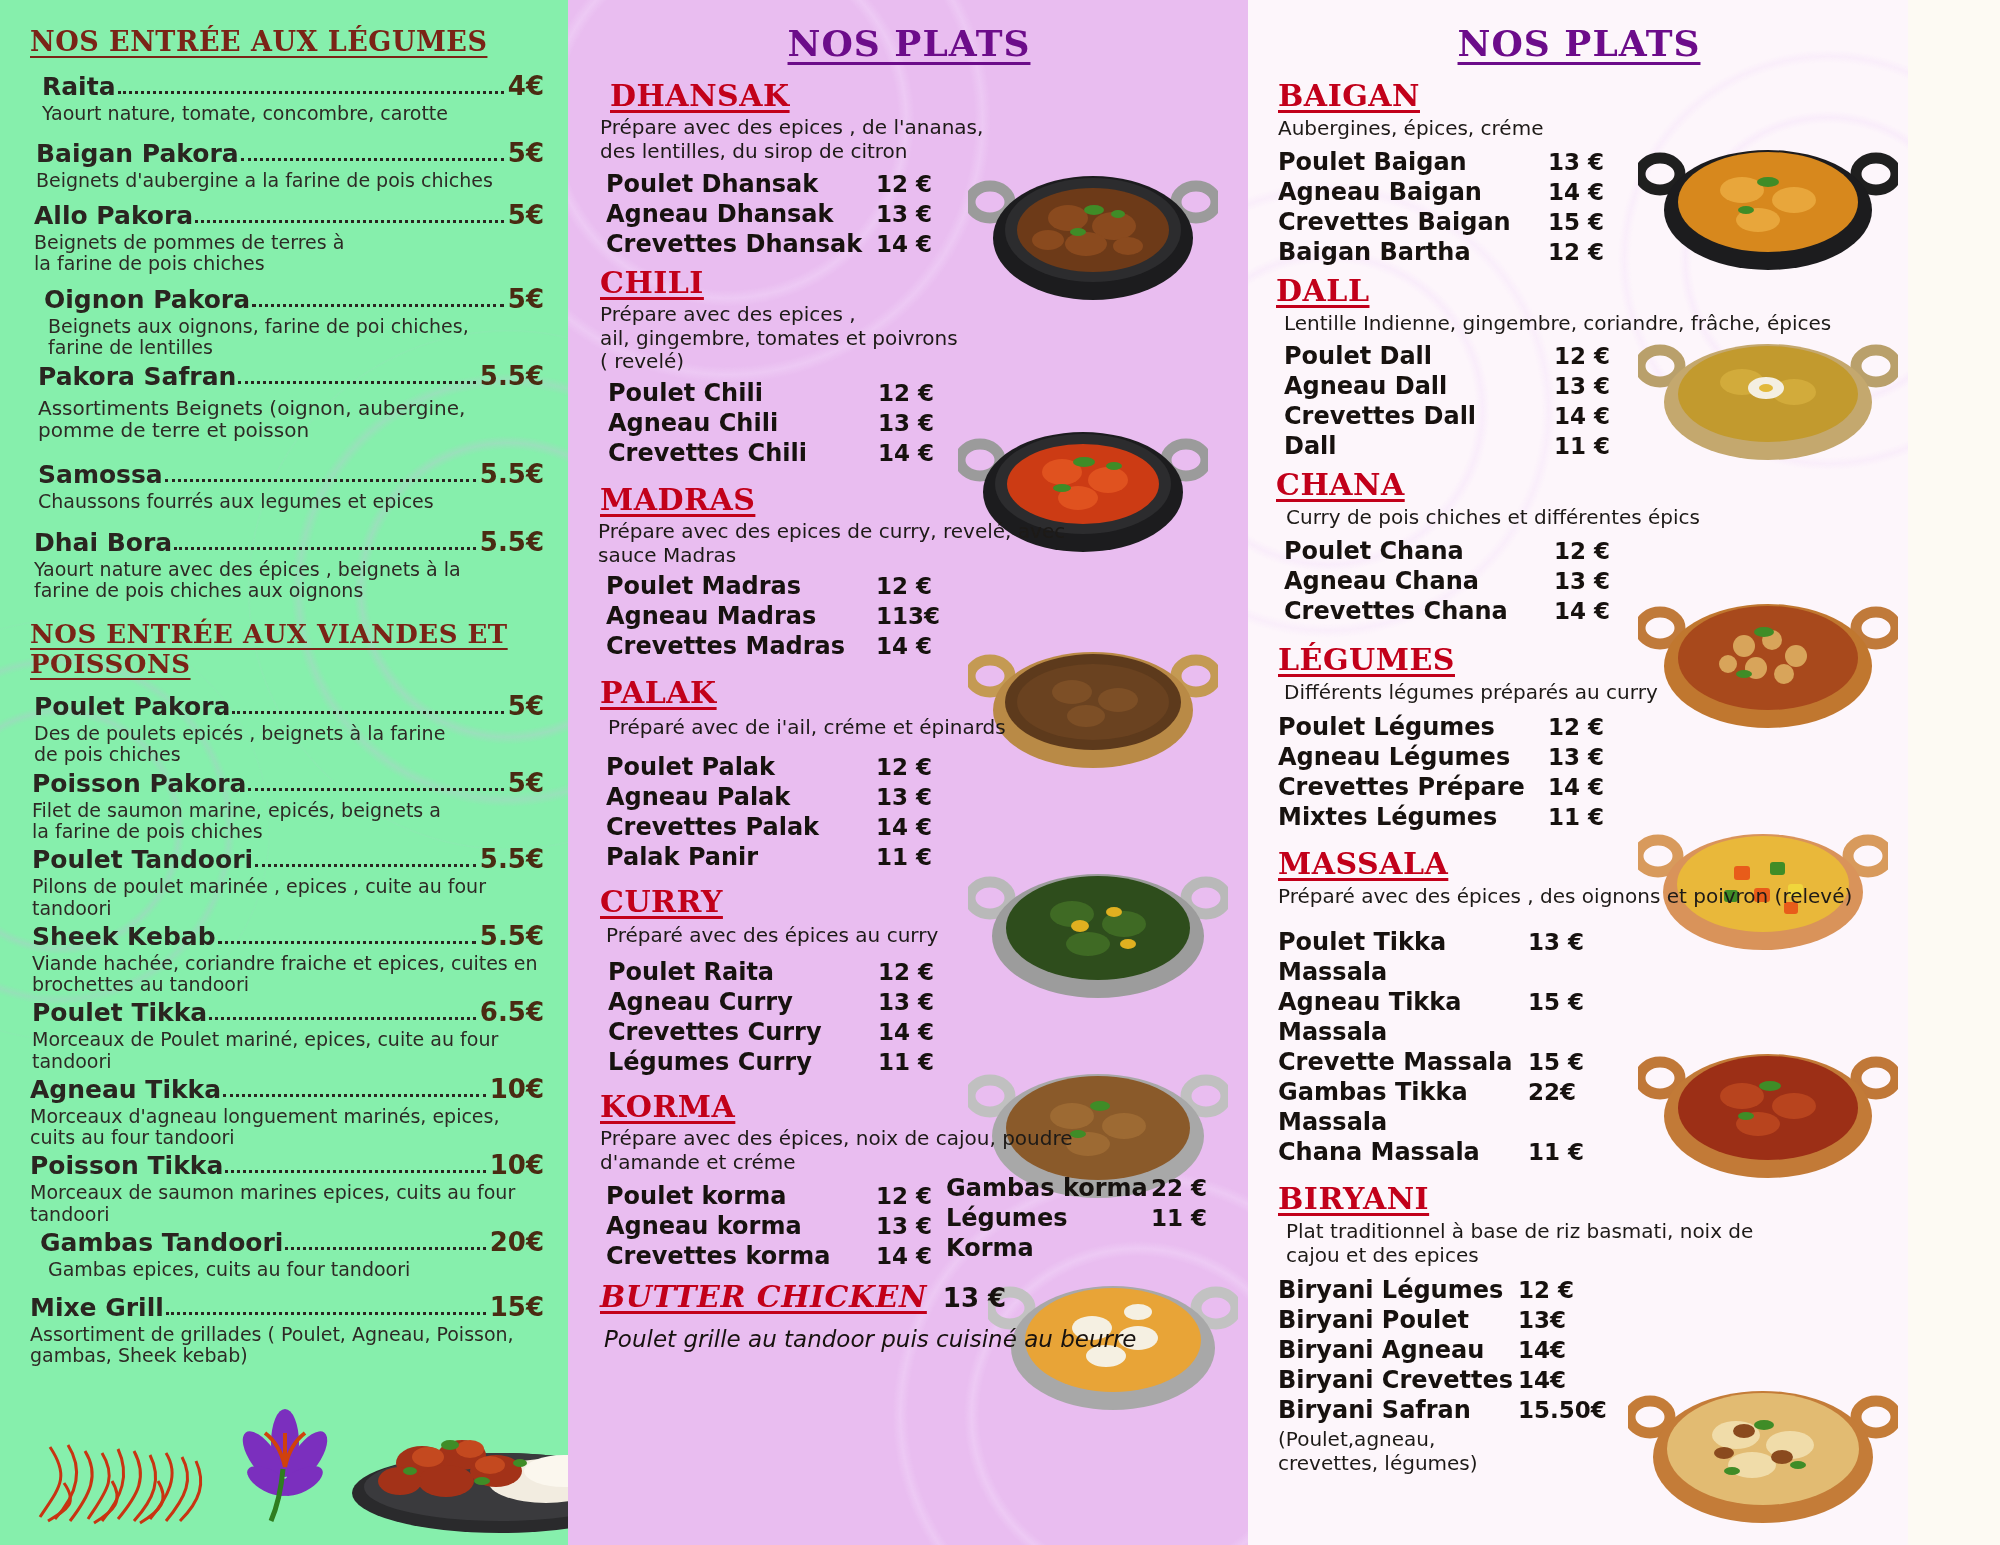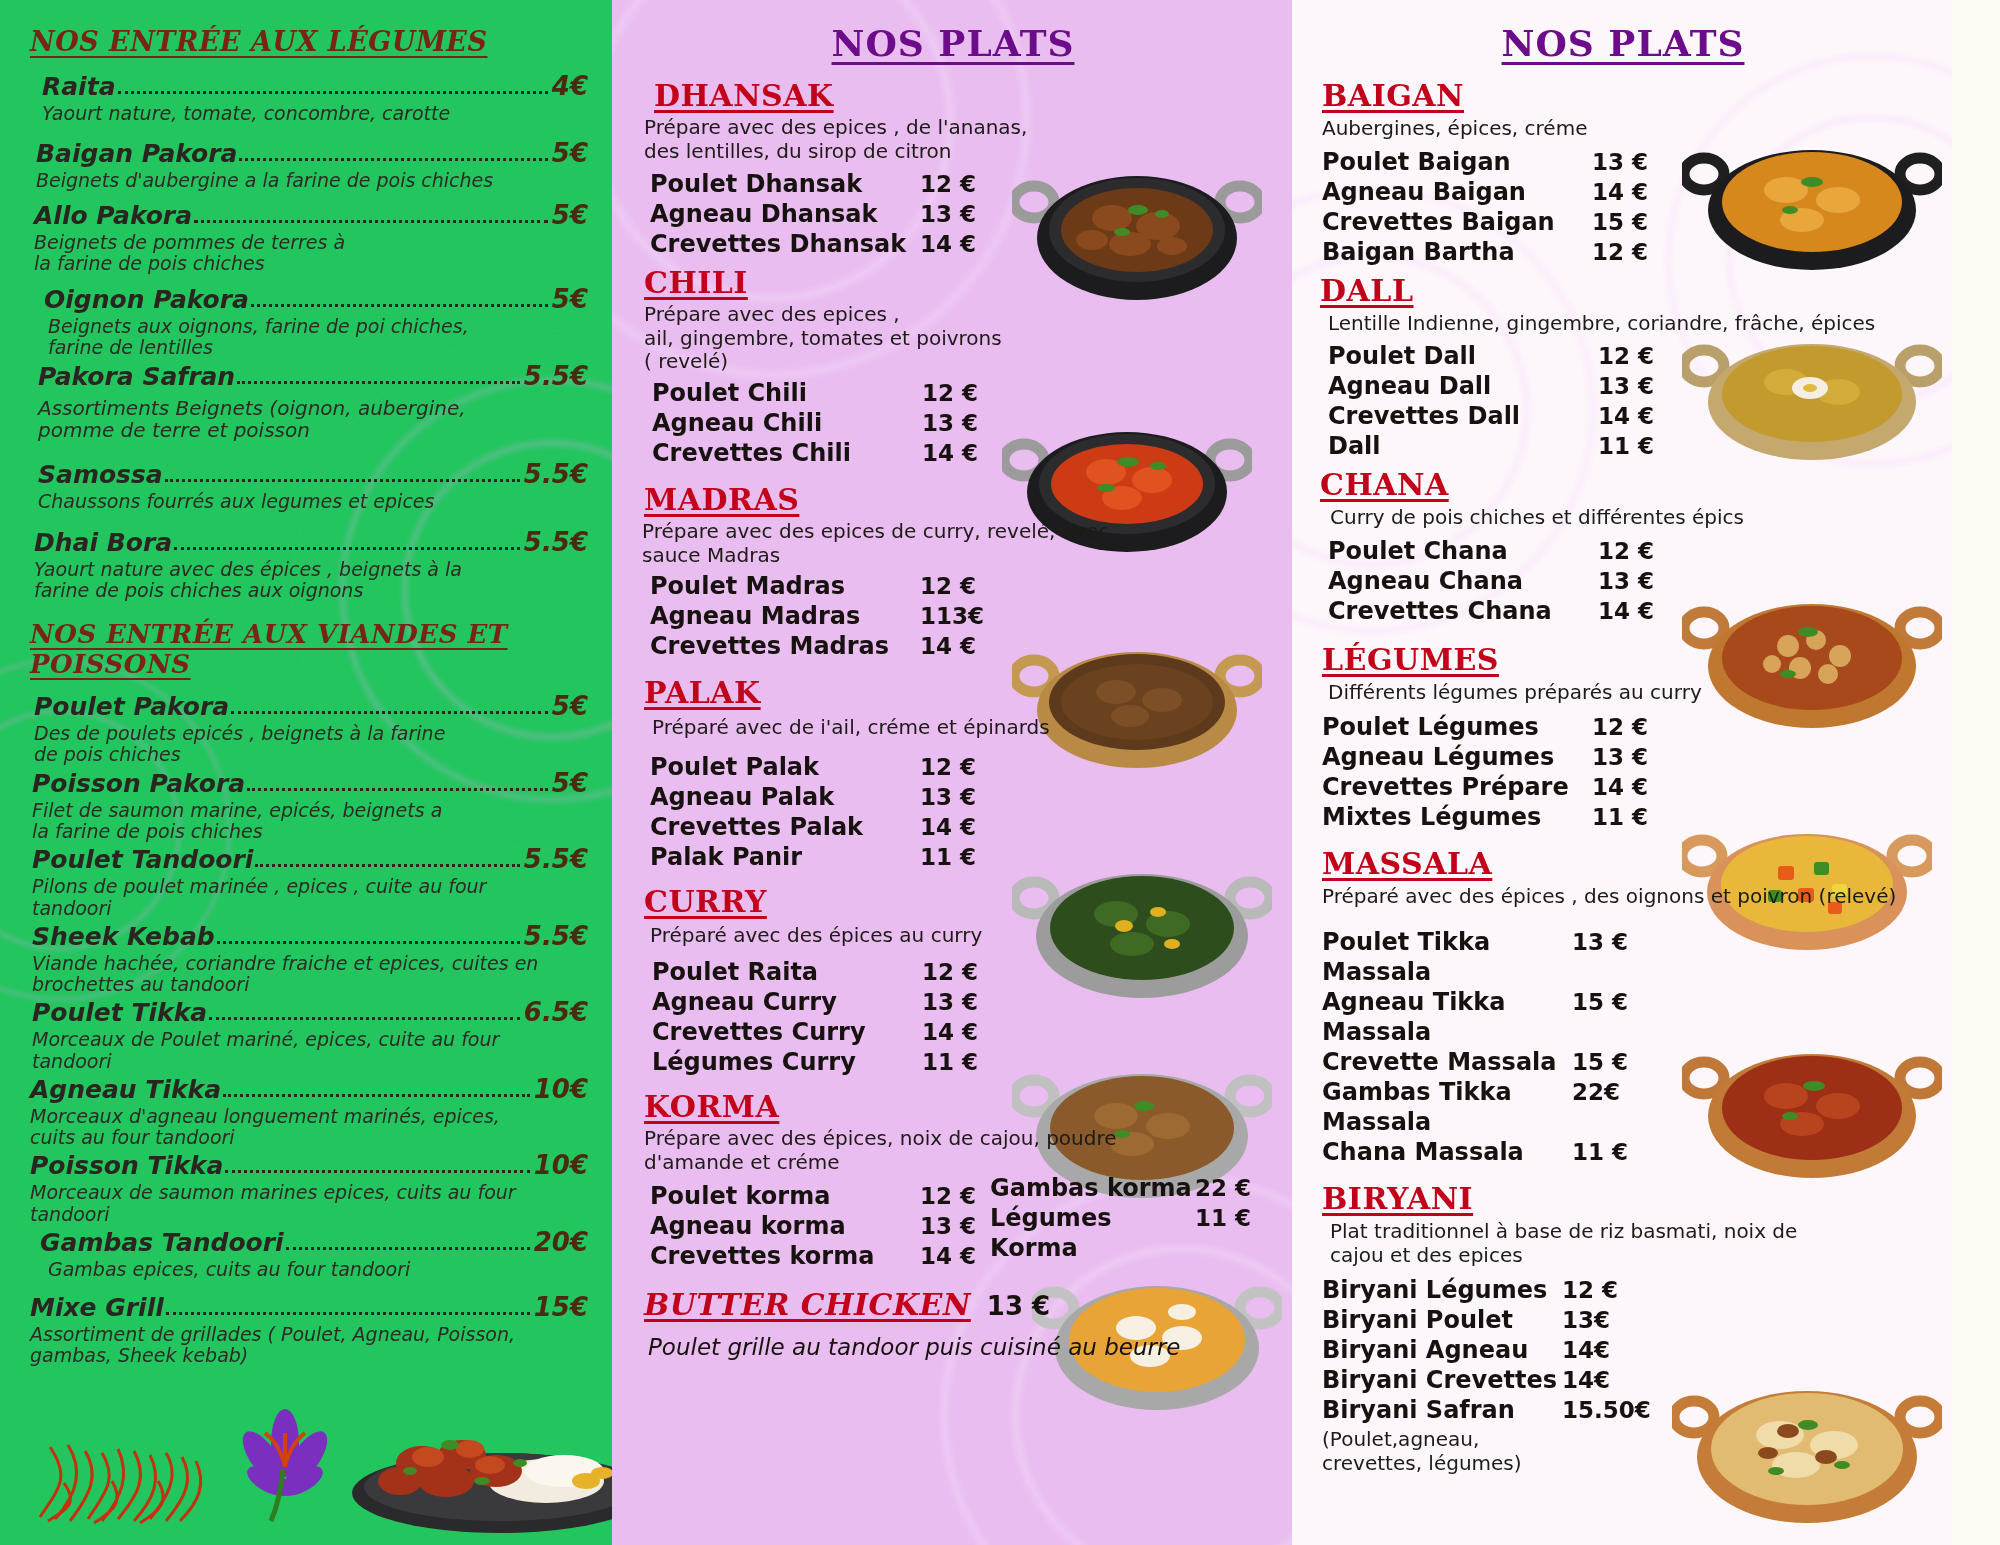--- a/index.html
+++ b/index.html
@@ -18,23 +18,22 @@
     width: 2000px;
     height: 1545px;
     position: relative;
   }
   
   .panel {
     position: relative;
     overflow: hidden;
   }
   .panel-left {
-    width: 612px;
-    background: #22c55e;
-    font-style: italic;
+    width: 568px;
+    background: #86efac;
   }
   .panel-mid {
     width: 680px;
     background: #e9bdf0;
   }
   .panel-right {
     width: 660px;
     background: #fdf6fb;
   }
   
@@ -548,21 +547,21 @@
               <span class="pr">22 €</span>
             </div>
             <div class="dish">
               <span class="nm" style="width:205px">Légumes Korma</span>
               <span class="pr">11 €</span>
             </div>
           </div>
         </div>
       </div>
 
-      <div style="margin-top:16px;padding-left:10px;display:flex;align-items:baseline;">
+      <div style="margin-top:8px;padding-left:10px;display:flex;align-items:baseline;">
         <span class="cat-title u" style="font-style:italic;">BUTTER CHICKEN</span>
         <span style="font-weight:bold;font-size:26px;color:#17120f;margin-left:16px;">13 €</span>
       </div>
       <div style="font-style:italic;font-size:23px;color:#17120f;padding-left:14px;margin-top:12px;">Poulet grille au tandoor puis cuisiné au beurre</div>
     </div>
 
     <div class="dish-photo" style="left:400px;top:150px;width:250px;height:160px;">
       <svg width="250" height="160" viewBox="0 0 250 160">
         <g stroke="#9b9b9b" stroke-width="11" fill="none">
           <ellipse cx="22" cy="52" rx="20" ry="16"></ellipse>

